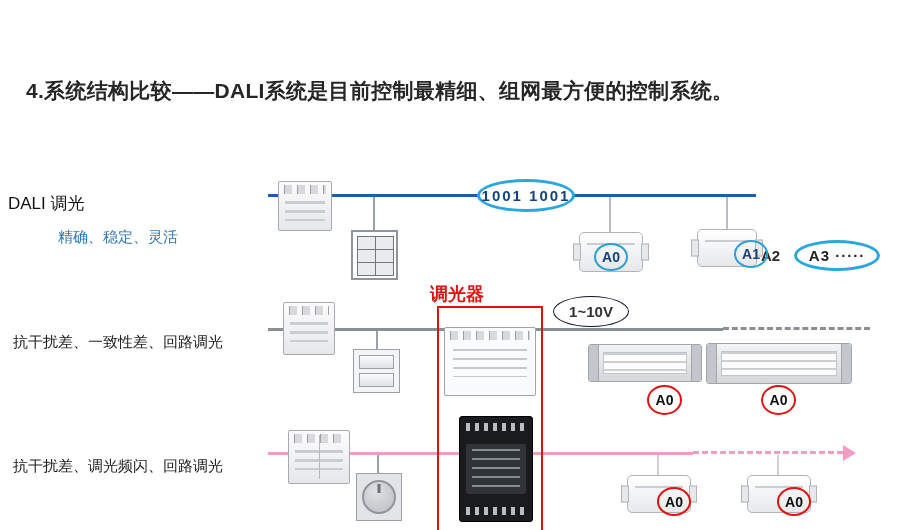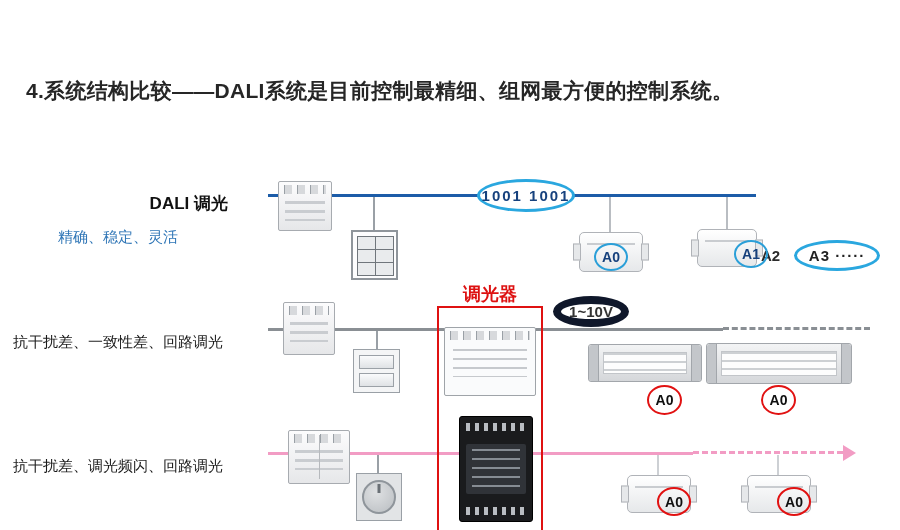--- a/index.html
+++ b/index.html
@@ -4,21 +4,21 @@
 <style>
   html,body {margin:0; padding:0; background:#fff;}
   .stage {position:relative; width:900px; height:530px; background:#ffffff;
           font-family:"Liberation Sans", sans-serif; overflow:hidden;margin-top:44px;}
   .abs {position:absolute; box-sizing:border-box;}
 
   
   .title {left:26px; top:33px; font-size:21px; font-weight:600; color:#262626; letter-spacing:0.3px;}
 
   
-  .lbl {font-weight:700; font-size:17px; color:#111; width:220px; text-align:right;}
+  .lbl {font-weight:400; font-size:17px; color:#111; width:220px; text-align:left;}
   .sub {font-size:15px; color:#1a1a1a; width:248px; text-align:center;}
   .sub-blue {color:#2e75b6;}
   .p-r1-lbl {left:8px;  top:148px;}
   .p-r1-sub {left:-6px; top:184px;}
   .p-r2-lbl {left:8px;  top:257px;}
   .p-r2-sub {left:-6px; top:289px;}
   .p-r3-lbl {left:8px;  top:383px;}
   .p-r3-sub {left:-6px; top:413px;}
 
   
@@ -97,42 +97,42 @@
   .dial {position:absolute; left:50%; top:50%; transform:translate(-50%,-50%); width:30px; height:30px;
          border-radius:50%; background:radial-gradient(circle at 40% 35%, #dfe1e3, #b9bdc1); border:2px solid #8f959b;}
   .dial::after {content:""; position:absolute; left:50%; top:2px; transform:translateX(-50%);
                 width:3px; height:9px; background:#6a7076;}
 
   
   .oval {border-radius:50%; background:#fff; display:flex; align-items:center; justify-content:center;
          font-weight:700; z-index:4;}
   .ov-dali {left:477px; top:135px; width:98px; height:33px; border:3px solid #2aa7df; color:#17427e;
             font-size:15px; letter-spacing:2px;}
-  .ov-v10 {left:553px; top:252px; width:76px; height:31px; border:8px solid #0f172a; color:#333; font-size:15px;}
+  .ov-v10 {left:553px; top:252px; width:76px; height:31px; border:1px solid #0f172a; color:#333; font-size:15px;}
   .ov-220 {left:556px; top:377px; width:68px; height:30px; border:3px solid #df55ab; color:#333; font-size:15px;}
   .ov-a3  {left:794px; top:196px; width:86px; height:31px; border:3px solid #2aa7df; color:#222;
            font-size:15px; letter-spacing:1px; background:#fff;}
 
   
   .badge {border-radius:50%; display:flex; align-items:center; justify-content:center; font-weight:700;
           font-size:14px; z-index:6; background:transparent;}
   .bg-blue {border:2.5px solid #2a9fd8; color:#16407c;}
   .bg-red  {border:2.5px solid #e11212; color:#101010;}
   .ba0 {left:594px; top:199px; width:34px; height:28px;}
   .ba1 {left:734px; top:196px; width:34px; height:28px;}
   .bb1 {left:647px; top:341px; width:35px; height:30px;}
   .bb2 {left:761px; top:341px; width:35px; height:30px;}
   .bp1 {left:657px; top:443px; width:34px; height:29px;}
   .bp2 {left:777px; top:443px; width:34px; height:29px;}
 
   .a2-text {left:761px; top:203px; font-size:15px; font-weight:700; color:#2b2b2b; z-index:4;}
 
   
   .red-rect  {left:437px; top:262px; width:106px; height:227px; border:2px solid #df1111; z-index:7;}
-  .red-label {left:430px; top:238px; width:120px; text-align:center; color:#dd1111; font-weight:700;
+  .red-label {left:430px; top:238px; width:120px; text-align:left; color:#dd1111; font-weight:700;
               font-size:18px; z-index:7;}
 </style>
 </head>
 <body>
 
 <div class="stage">
 
   <div class="abs title">4.系统结构比较——DALI系统是目前控制最精细、组网最方便的控制系统。</div>
 
   <div class="abs lbl p-r1-lbl">DALI 调光</div>

